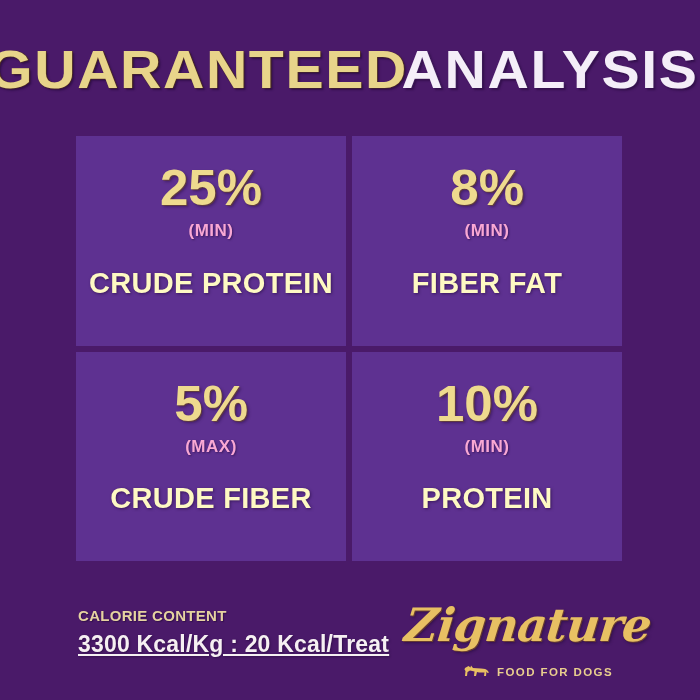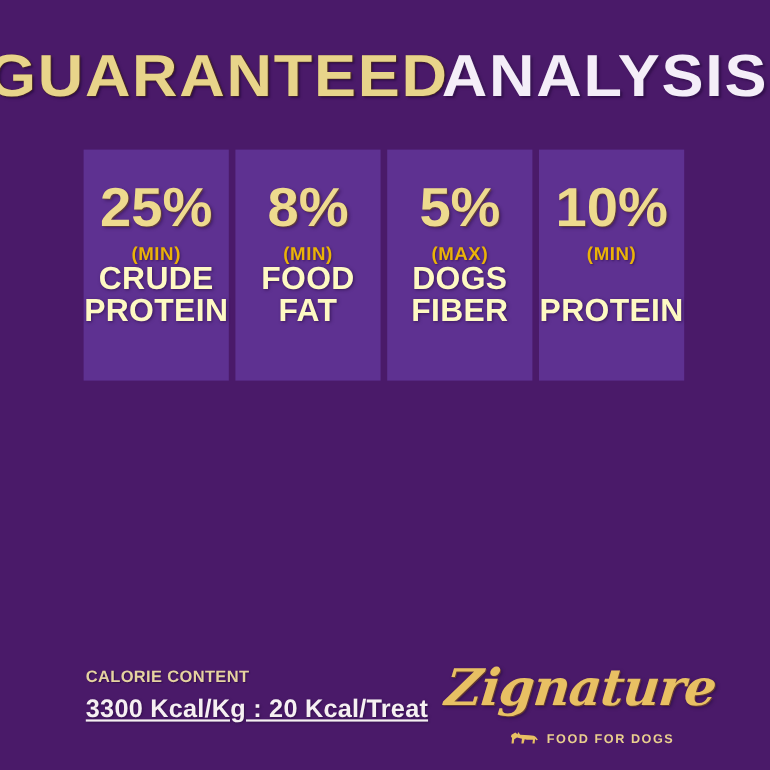--- a/index.html
+++ b/index.html
@@ -54,21 +54,21 @@
   }
 
   
   .grid {
     position: absolute;
     left: 76px;
     top: 136px;
     width: 546px;
     height: 425px;
     display: grid;
-    grid-template-columns: 1fr 1fr 1fr 1fr;
+    grid-template-columns: 1fr 1fr;
     grid-template-rows: 1fr 1fr;
     gap: 6px;
   }
   .cell {
     background: #5e3191;
     position: relative;
     display: flex;
     flex-direction: column;
     align-items: center;
   }
@@ -81,21 +81,21 @@
     line-height: 1;
     margin-top: 27px;
     text-shadow:
       1px 1px 0 rgba(120,85,20,.5),
       2px 2px 3px rgba(30,5,50,.45);
     transform: scaleX(1.02);
   }
   .minmax {
     font-size: 17px;
     font-weight: bold;
-    color: #eab308;
+    color: #f9a8d4;
     letter-spacing: .5px;
     margin-top: 9px;
     line-height: 1;
     text-shadow: 1px 1px 2px rgba(30,5,50,.5);
   }
   .nutrient {
     font-size: 29px;
     font-weight: bold;
     color: #fef9c3;
     letter-spacing: .3px;
@@ -201,27 +201,27 @@
 
     <div class="cell">
       <div class="pct">25%</div>
       <div class="minmax">(MIN)</div>
       <div class="nutrient">CRUDE PROTEIN</div>
     </div>
 
     <div class="cell">
       <div class="pct">8%</div>
       <div class="minmax">(MIN)</div>
-      <div class="nutrient">FOOD FAT</div>
+      <div class="nutrient">FIBER FAT</div>
     </div>
 
     <div class="cell">
       <div class="pct">5%</div>
       <div class="minmax">(MAX)</div>
-      <div class="nutrient">DOGS FIBER</div>
+      <div class="nutrient">CRUDE FIBER</div>
     </div>
 
     <div class="cell">
       <div class="pct">10%</div>
       <div class="minmax">(MIN)</div>
       <div class="nutrient">PROTEIN</div>
     </div>
 
   </div>
 

